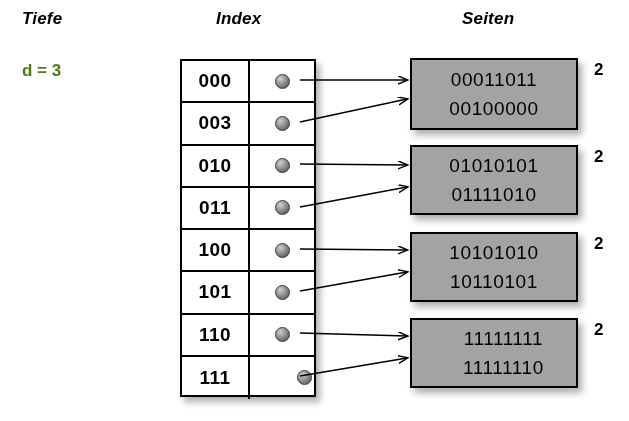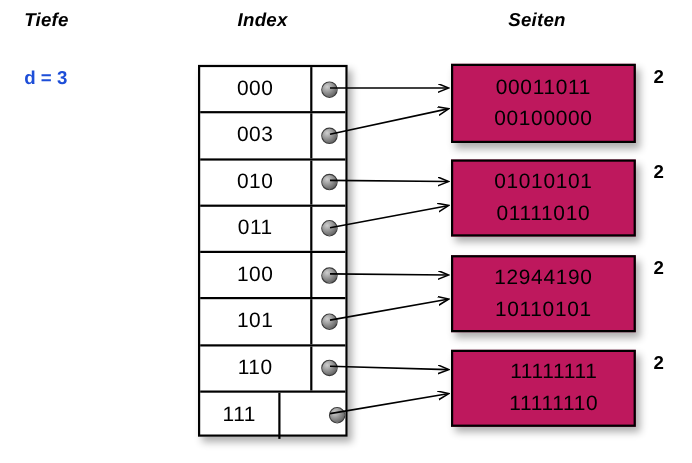--- a/index.html
+++ b/index.html
@@ -31,21 +31,21 @@
   #heading-index  { left: 216px; top: 9px; }
   #heading-seiten { left: 462px; top: 9px; }
 
   
   #depth-note {
     position: absolute;
     left: 22px;
     top: 61px;
     font-size: 17px;
     font-weight: bold;
-    color: #1d4ed8;
+    color: #4d7c0f;
     white-space: nowrap;
   }
 
   
   #index-table {
     position: absolute;
     left: 180px;
     top: 59px;
     width: 136px;
     height: 338px;
@@ -57,28 +57,28 @@
   .index-row {
     position: relative;
     height: 42.25px;
     box-sizing: border-box;
     border-bottom: 2px solid #000000;
     display: flex;
   }
   .index-row:last-child { border-bottom: none; gap: 44px; }
 
   .index-key {
-    width: 102px;
+    width: 68px;
     box-sizing: border-box;
     border-right: 2px solid #000000;
     display: flex;
     align-items: center;
     justify-content: center;
     font-size: 19px;
-    font-weight: normal;
+    font-weight: bold;
     letter-spacing: 0.5px;
     color: #000000;
   }
   .index-ptr {
     flex: 1;
     display: flex;
     align-items: center;
     justify-content: center;
   }
   .ptr-dot {
@@ -90,21 +90,21 @@
     box-sizing: border-box;
   }
 
   
   .page-box {
     position: absolute;
     left: 410px;
     width: 168px;
     box-sizing: border-box;
     border: 2.5px solid #000000;
-    background: #be185d;
+    background: #a3a3a3;
     box-shadow: 4px 5px 7px rgba(0,0,0,0.32);
     display: flex;
     flex-direction: column;
     align-items: center;
     justify-content: center;
   }
   .page-line {
     font-size: 19px;
     letter-spacing: 0.6px;
     line-height: 1.55;
@@ -205,21 +205,21 @@
   </div>
   <div class="page-count" style="left:594px; top:60px;">2</div>
 
   <div class="page-box" style="top:145px; height:70px;">
     <div class="page-line">01010101</div>
     <div class="page-line">01111010</div>
   </div>
   <div class="page-count" style="left:594px; top:147px;">2</div>
 
   <div class="page-box" style="top:232px; height:70px;">
-    <div class="page-line">12944190</div>
+    <div class="page-line">10101010</div>
     <div class="page-line">10110101</div>
   </div>
   <div class="page-count" style="left:594px; top:234px;">2</div>
 
   <div class="page-box" style="top:318px; height:70px;padding-left:19px;">
     <div class="page-line">11111111</div>
     <div class="page-line">11111110</div>
   </div>
   <div class="page-count" style="left:594px; top:320px;">2</div>
 

